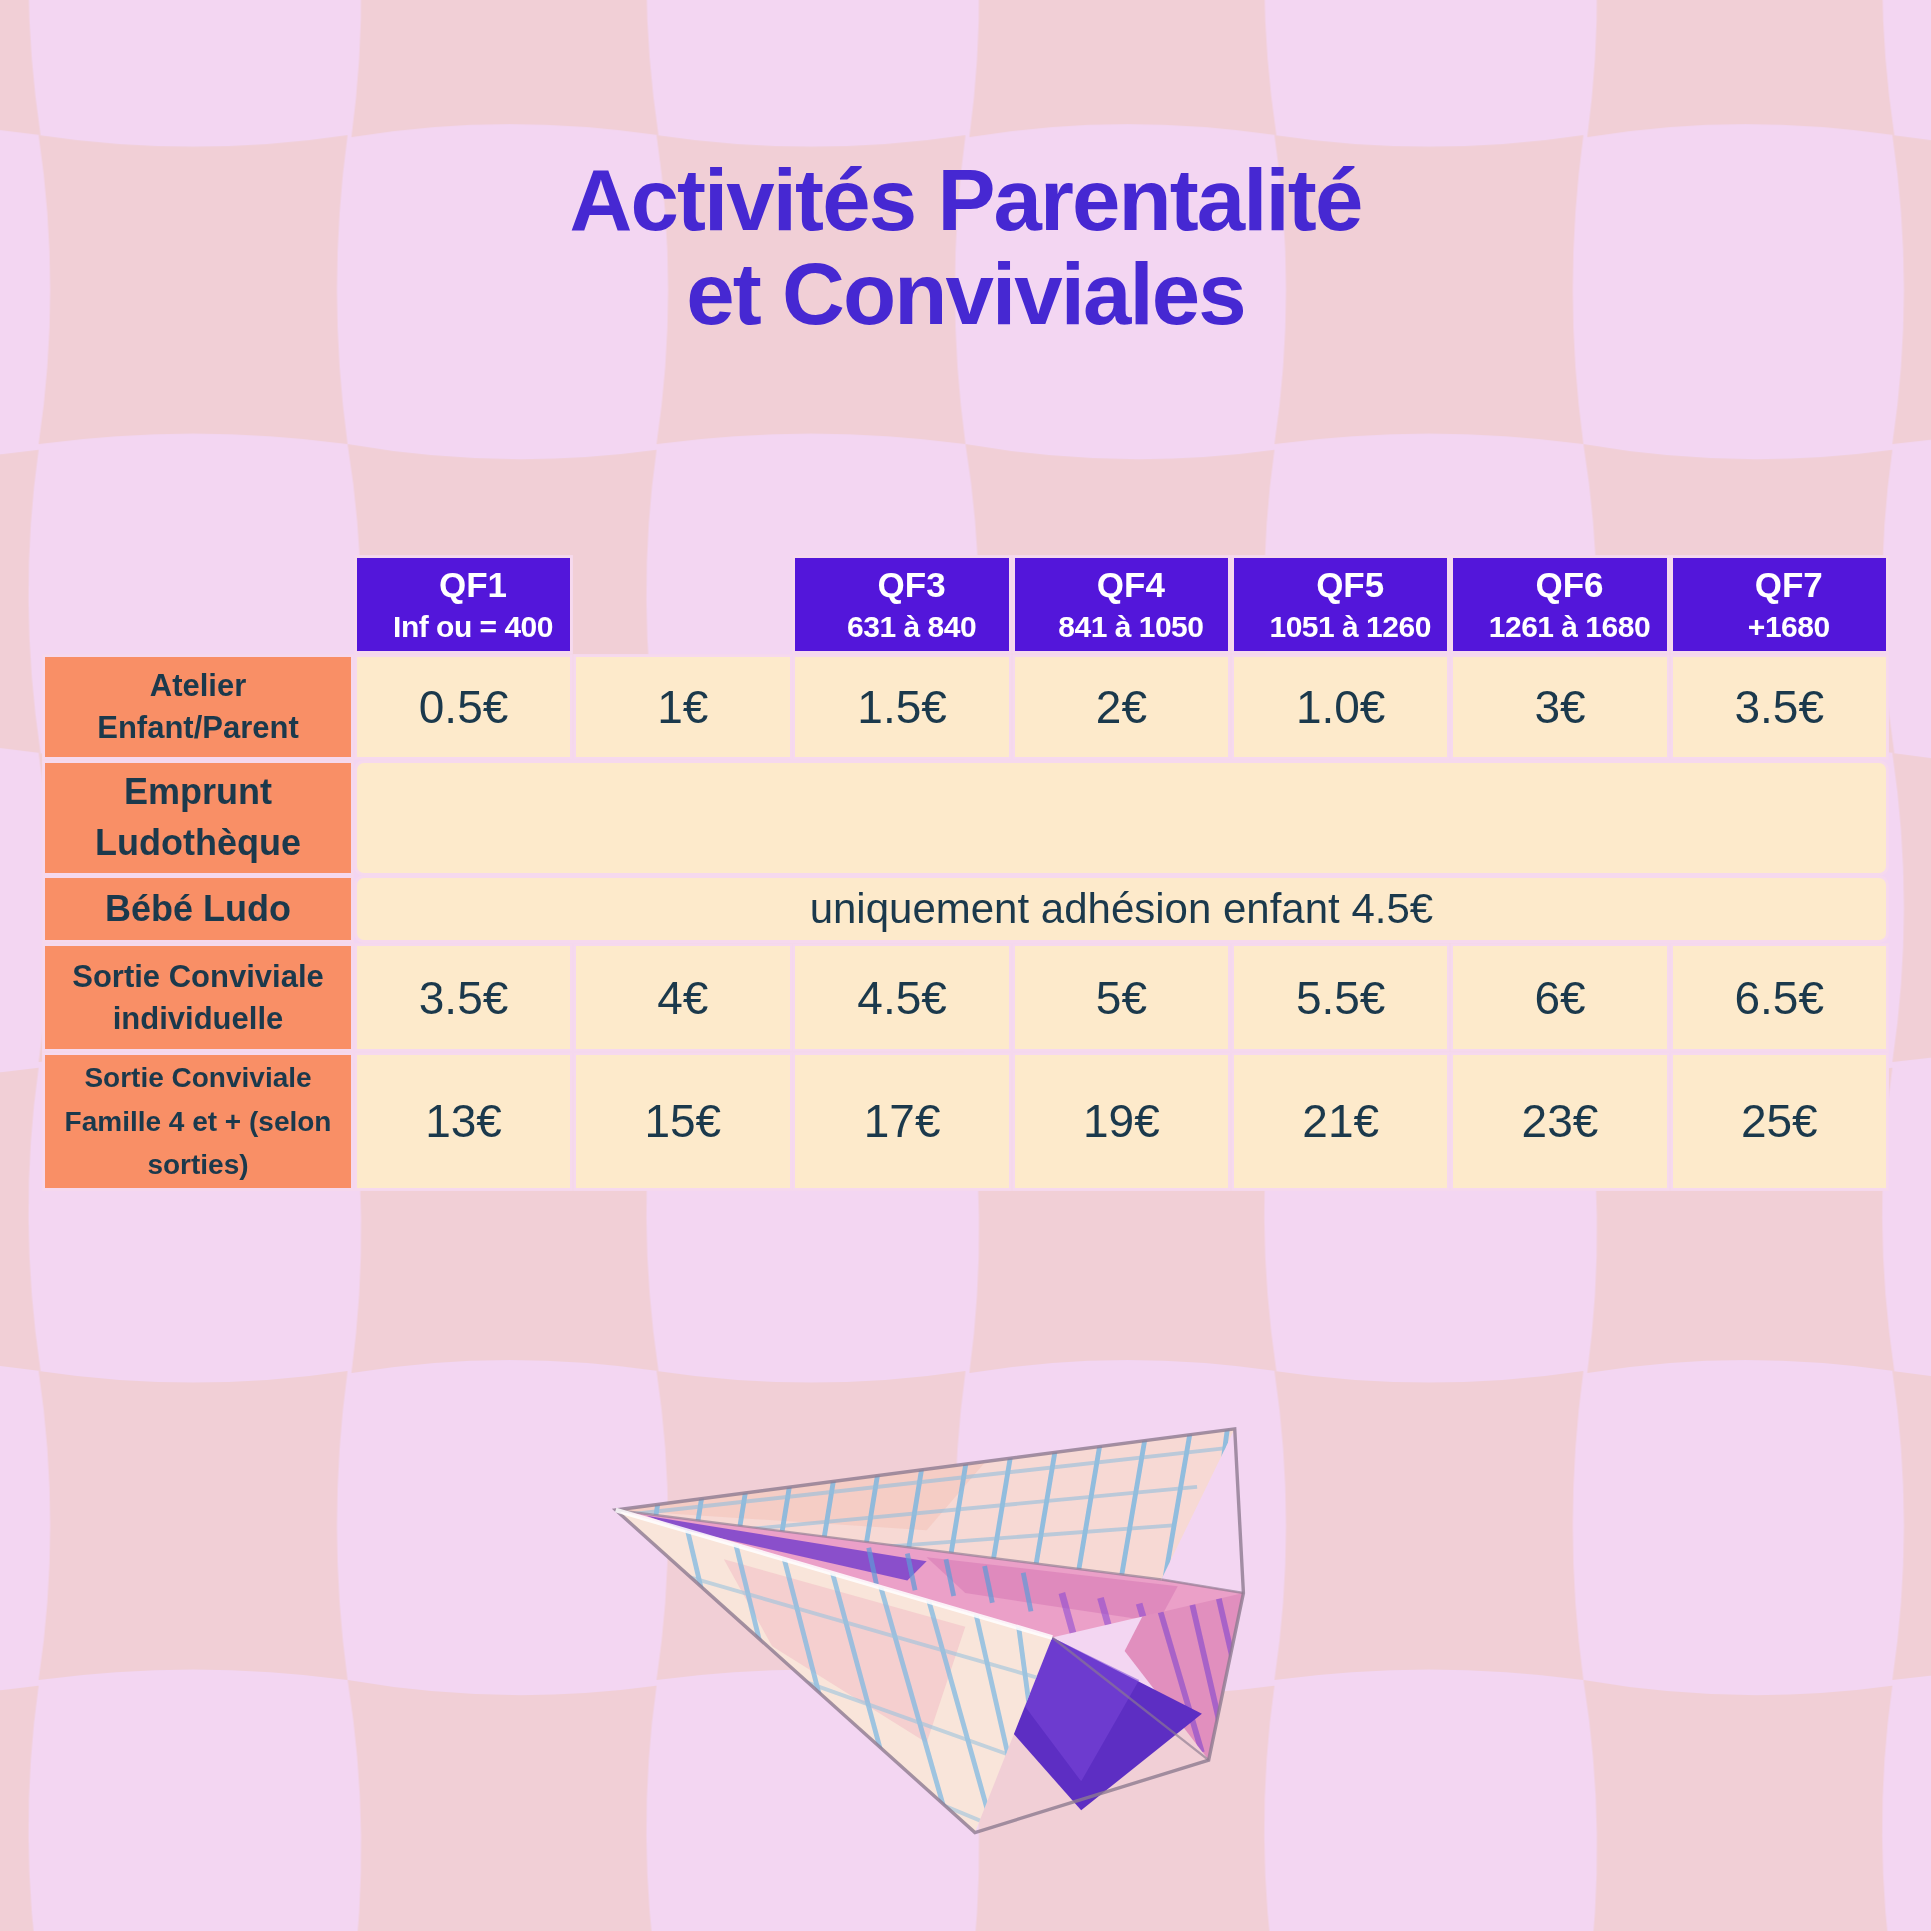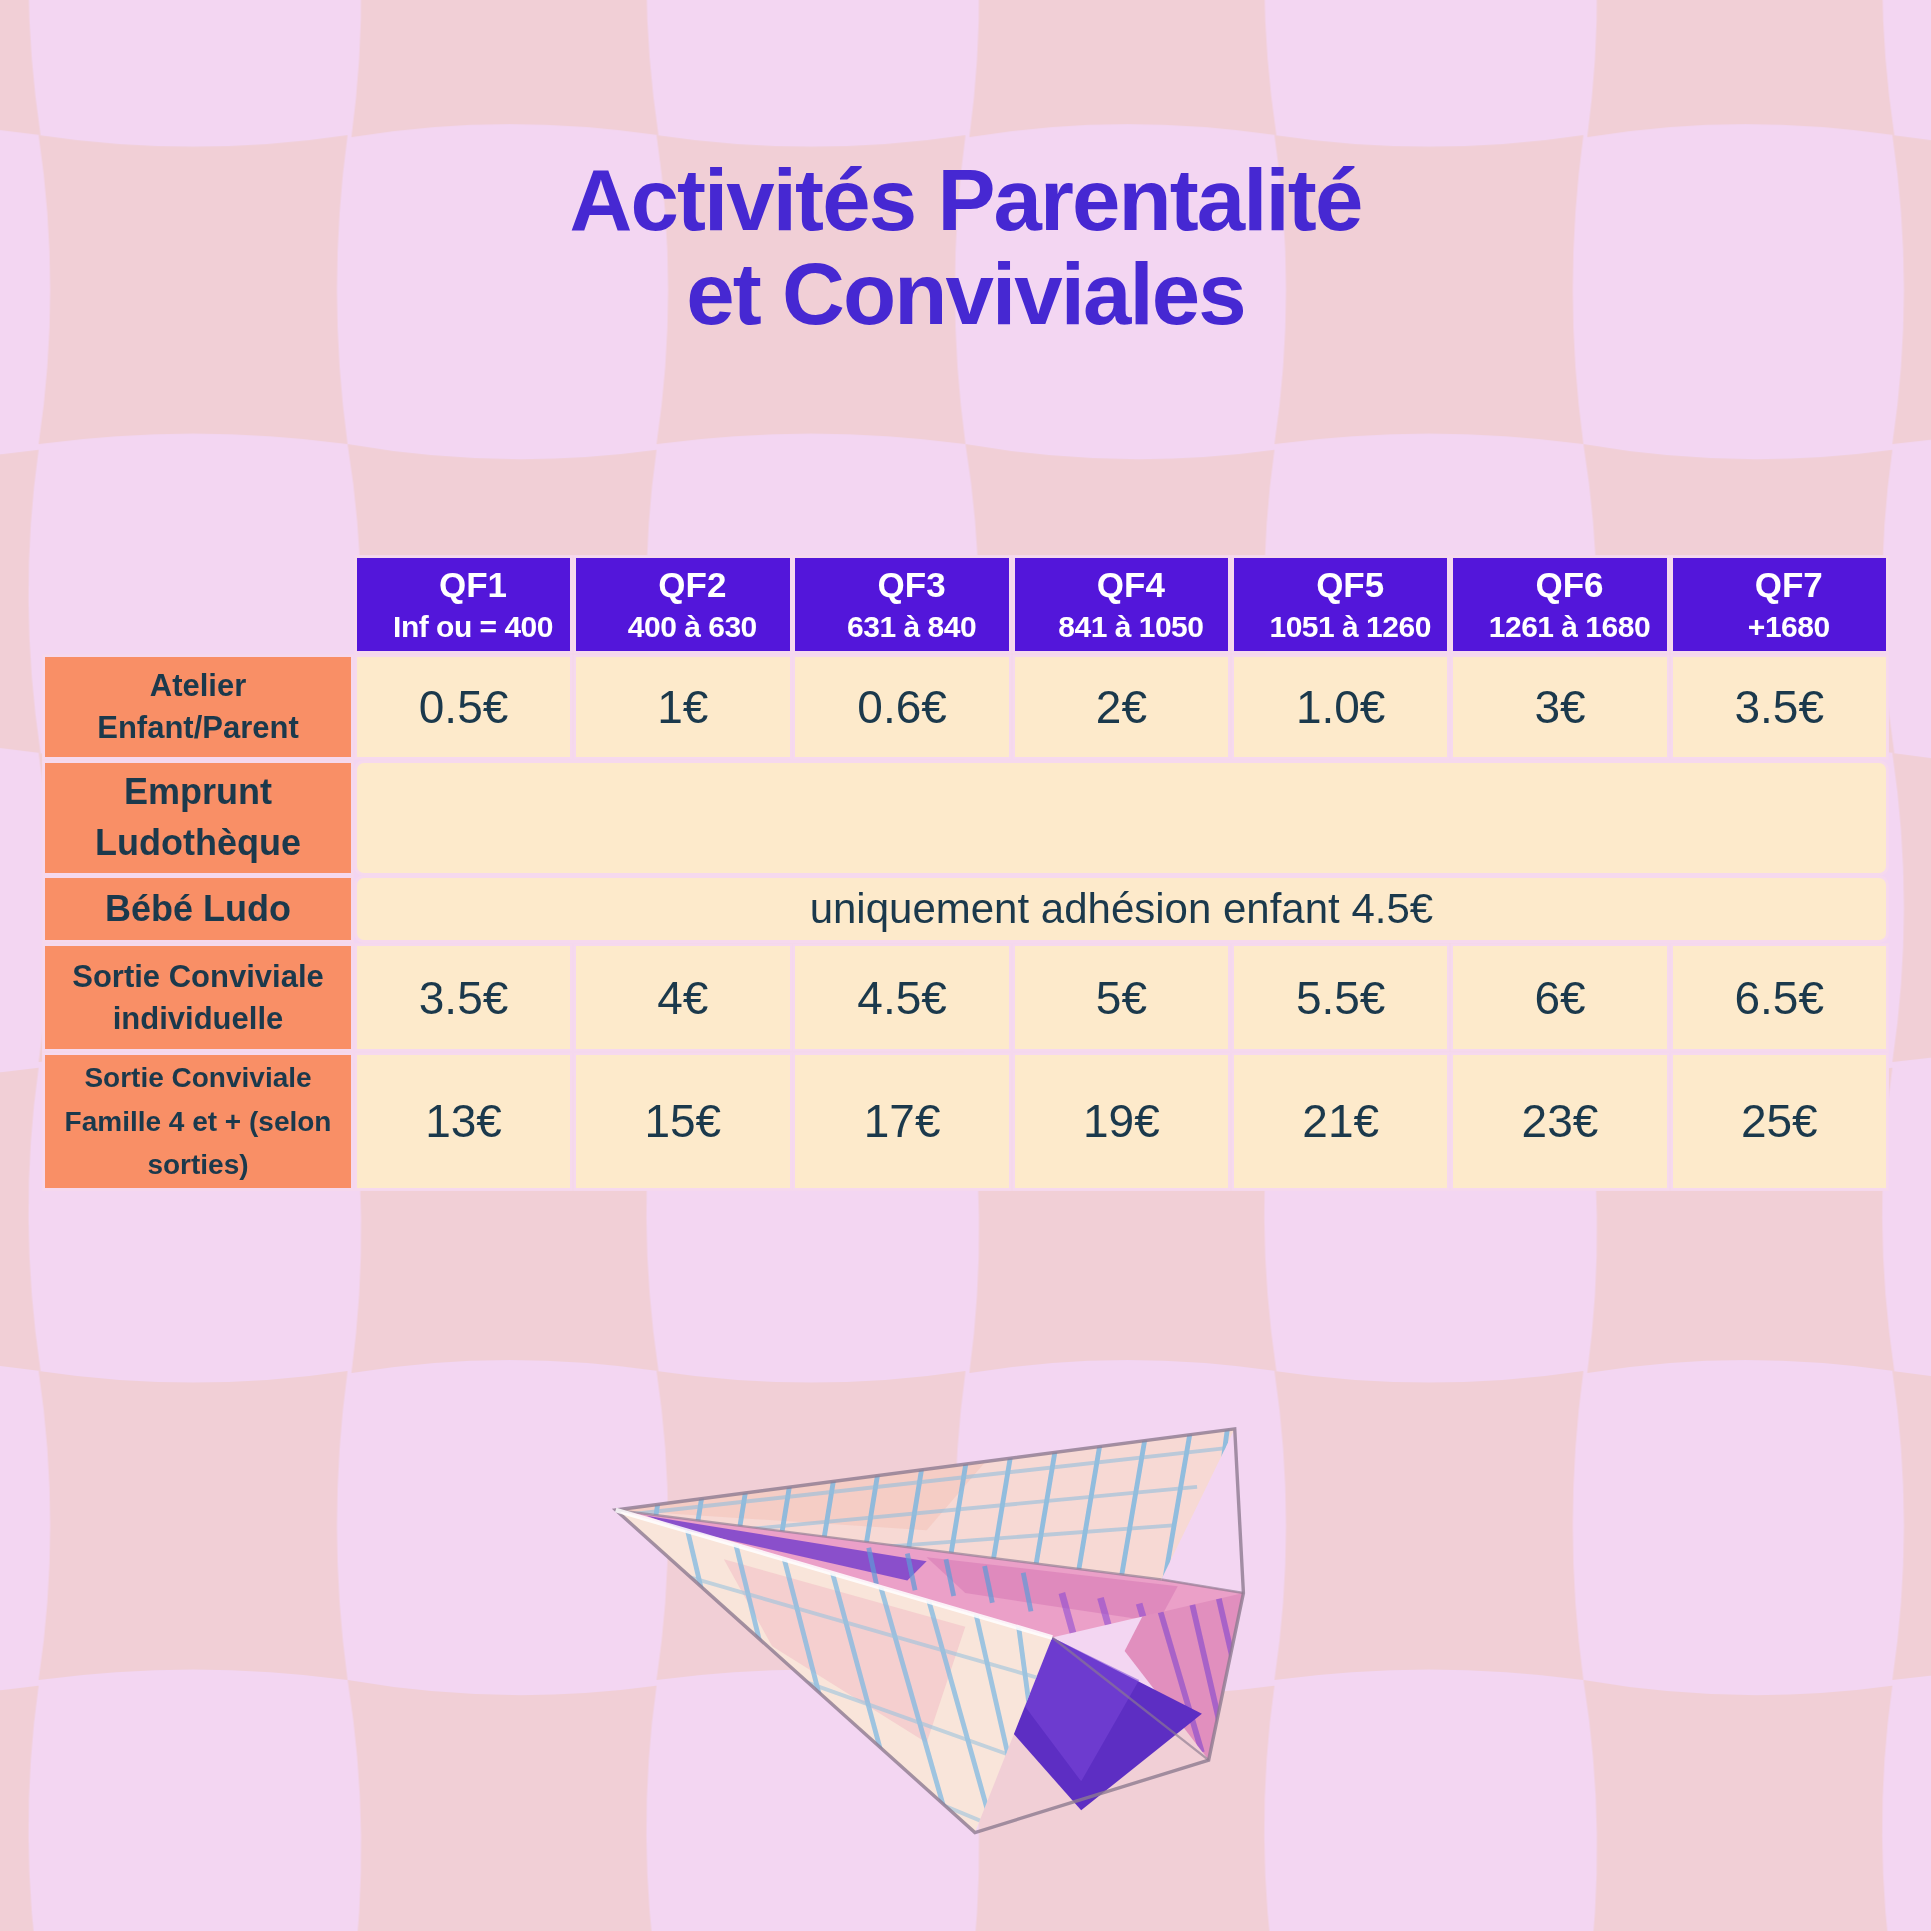--- a/index.html
+++ b/index.html
@@ -89,24 +89,20 @@
   </h1>
 
   <div class="pricing-table">
 
     <div class="corner c1 r1"></div>
 
     <div class="cell th c2 r1">
       <span class="code">QF1</span>
       <span class="range">Inf ou = 400</span>
     </div>
-    <div class="cell th c3 r1">
-      <span class="code">QF2</span>
-      <span class="range">400 à 630</span>
-    </div>
     <div class="cell th c4 r1">
       <span class="code">QF3</span>
       <span class="range">631 à 840</span>
     </div>
     <div class="cell th c5 r1">
       <span class="code">QF4</span>
       <span class="range">841 à 1050</span>
     </div>
     <div class="cell th c6 r1">
       <span class="code">QF5</span>
@@ -117,21 +113,21 @@
       <span class="range">1261 à 1680</span>
     </div>
     <div class="cell th c8 r1">
       <span class="code">QF7</span>
       <span class="range">+1680</span>
     </div>
 
     <div class="cell rl c1 r2">Atelier Enfant/Parent</div>
     <div class="cell pc c2 r2">0.5€</div>
     <div class="cell pc c3 r2">1€</div>
-    <div class="cell pc c4 r2">0.6€</div>
+    <div class="cell pc c4 r2">1.5€</div>
     <div class="cell pc c5 r2">2€</div>
     <div class="cell pc c6 r2">1.0€</div>
     <div class="cell pc c7 r2">3€</div>
     <div class="cell pc c8 r2">3.5€</div>
 
     <div class="cell rl big c1 r3">Emprunt Ludothèque</div>
     <div class="cell mc span-all r3"></div>
 
     <div class="cell rl big c1 r4">Bébé Ludo</div>
     <div class="cell mc span-all r4">uniquement adhésion enfant 4.5€</div>

